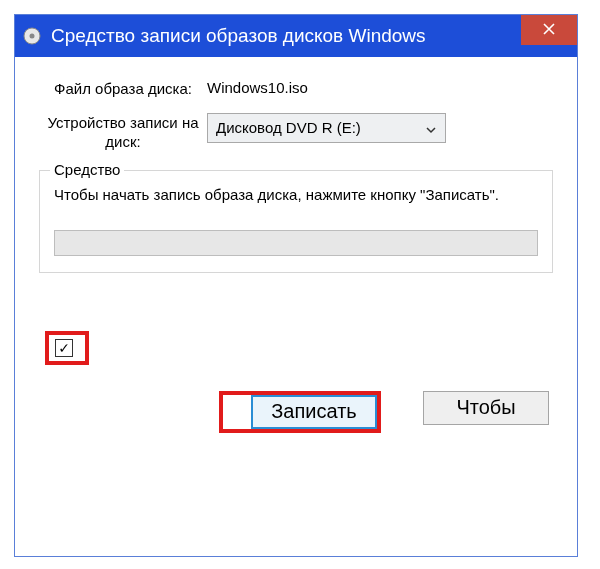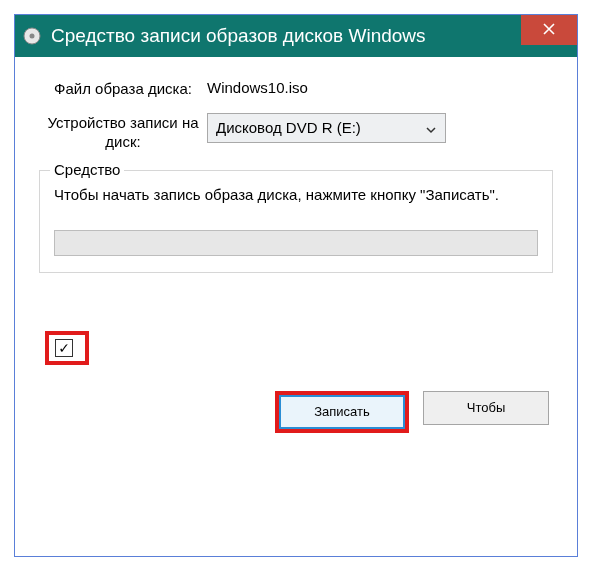--- a/index.html
+++ b/index.html
@@ -17,21 +17,21 @@
     position: absolute;
     left: 14px;
     top: 14px;
     width: 564px;
     height: 543px;
     border: 1px solid #5a7fd8;
     background: #fff;
   }
   .titlebar {
     height: 42px;
-    background: #0f766e;
+    background: #1d4ed8;
     display: flex;
     align-items: center;
     color: #fff;
     font-size: 19px;
     padding-left: 8px;
     position: relative;
   }
   .titlebar .app-icon {
     width: 18px; height: 18px;
     margin-right: 10px;
@@ -143,21 +143,22 @@
   }
   .btn {
     min-width: 126px;
     height: 34px;
     border: 1px solid #a5a5a5;
     background: #efefef;
     display: flex;
     align-items: center;
     justify-content: center;
     cursor: pointer;
-    font-size: 13px;
+    font-size: 20px;
+    margin-left: 28px;
   }
   .btn.primary {
     border: 2px solid #2a8dd4;
     background: #eaf4fb;
   }
   .hl-red {
     border: 4px solid #e11b1b;
     display: inline-flex;
   }
   .hl-checkwrap {

